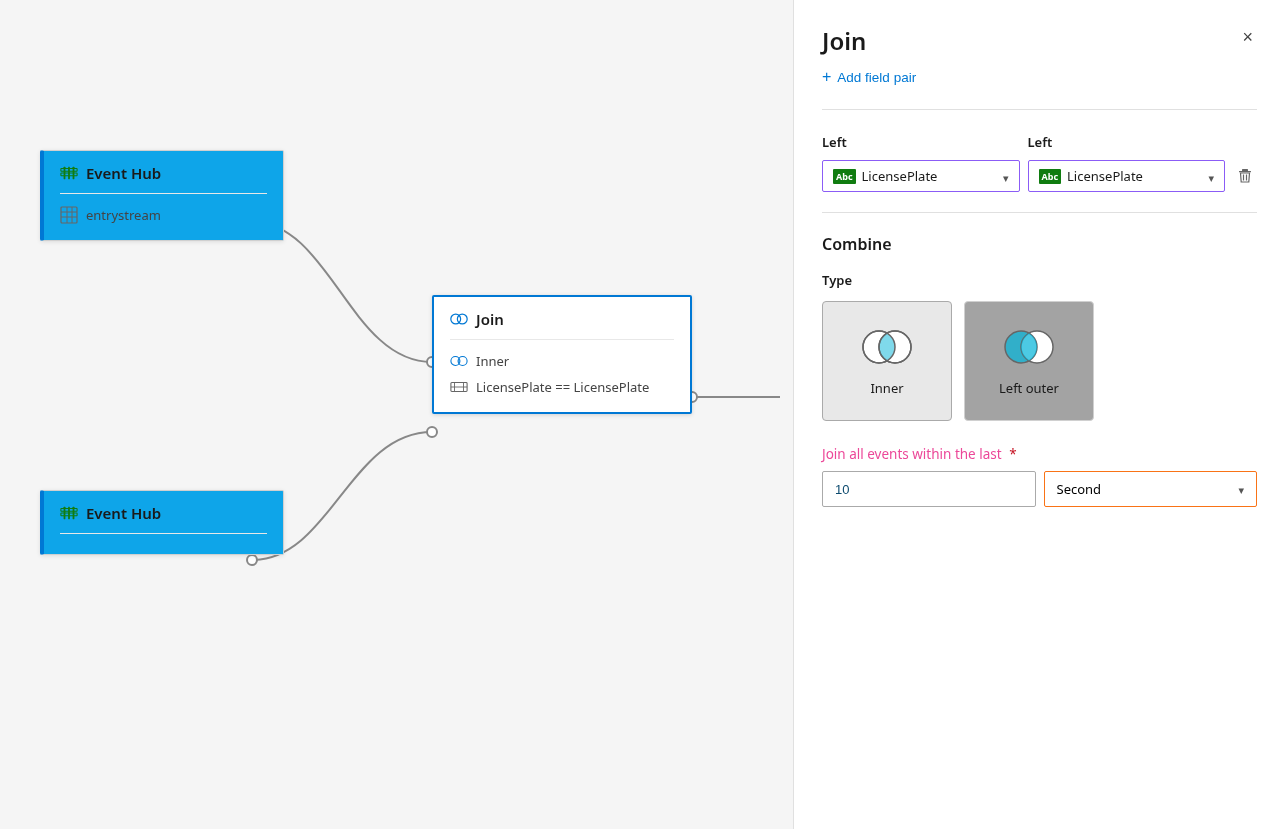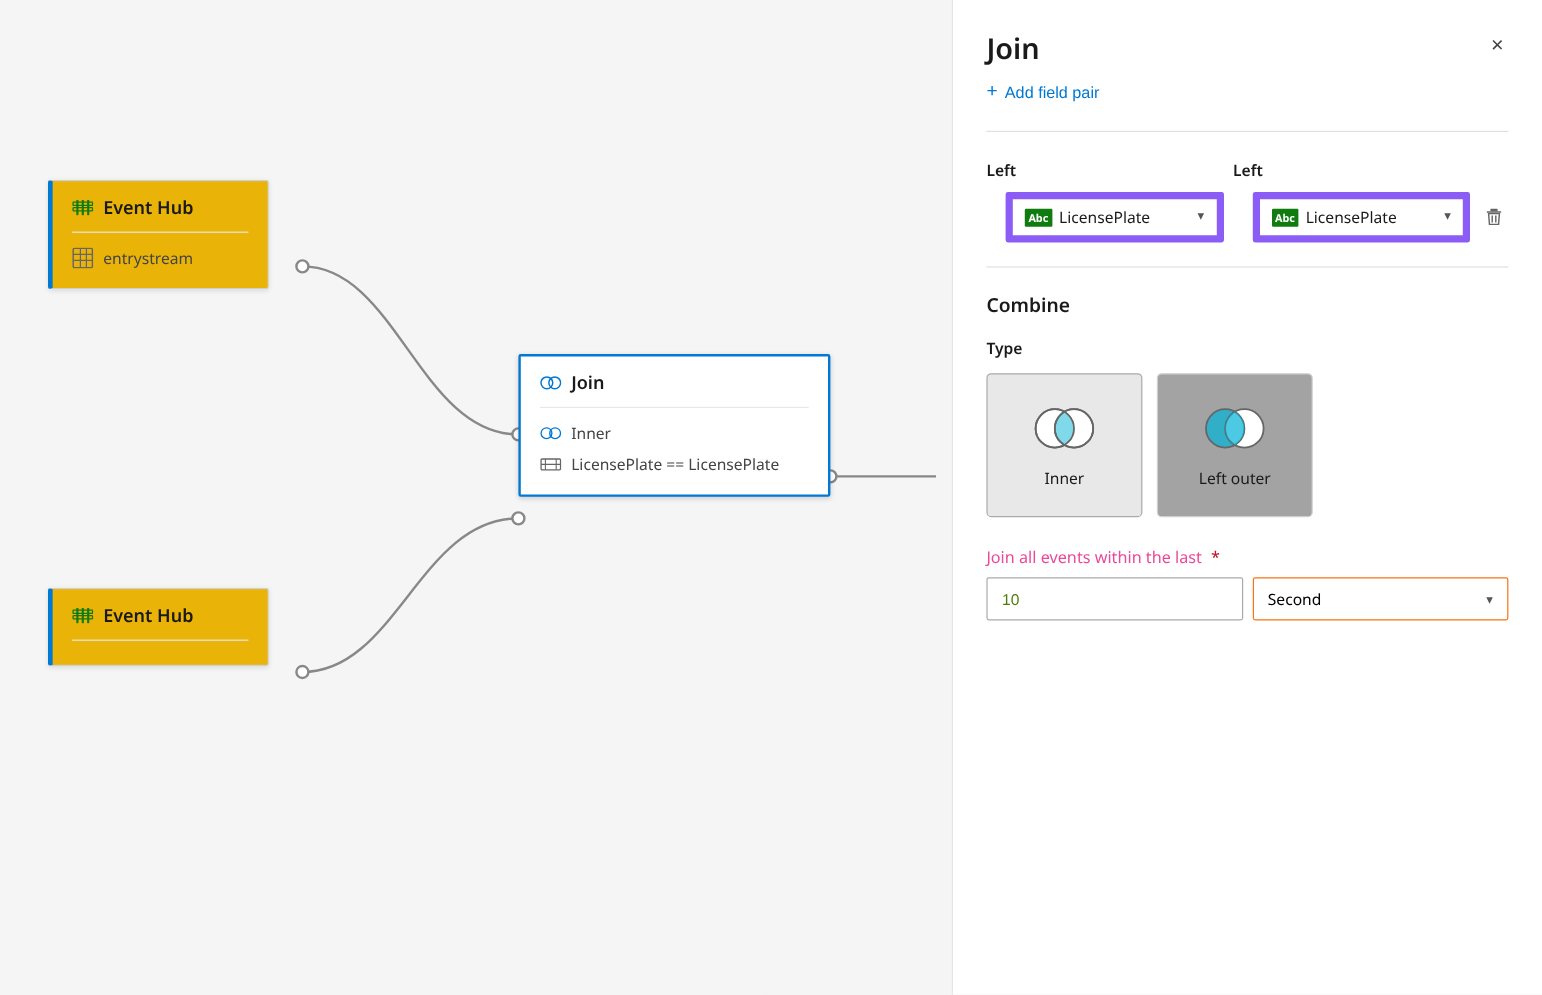--- a/index.html
+++ b/index.html
@@ -16,26 +16,26 @@
     .canvas-area {
       flex: 1;
       background: #f5f5f5;
       position: relative;
       overflow: hidden;
     }
 
     
     .node {
       position: absolute;
-      background: #eab308;
+      background: #0ea5e9;
       border: 1px solid #d0d0d0;
       border-left: 4px solid #0078d4;
       border-radius: 2px;
       padding: 12px 16px;
-      width: 184px;
+      width: 244px;
       box-shadow: 0 1px 4px rgba(0,0,0,0.1);
     }
 
     .node-title {
       font-size: 15px;
       font-weight: 600;
       color: #1a1a1a;
       display: flex;
       align-items: center;
       gap: 8px;
@@ -174,31 +174,30 @@
 
     .field-pair-row {
       display: flex;
       align-items: center;
       gap: 8px;
       margin-bottom: 20px;
     }
 
     .dropdown {
       flex: 1;
-      border: 6px solid #8b5cf6;
+      border: 1px solid #8b5cf6;
       border-radius: 2px;
       padding: 6px 10px;
       font-size: 13px;
       display: flex;
-      align-items: flex-start;
+      align-items: flex-end;
       justify-content: space-between;
       cursor: pointer;
       background: white;
       color: #1a1a1a;
-      margin-left: 16px;
     }
 
     .dropdown-inner {
       display: flex;
       align-items: center;
       gap: 6px;
     }
 
     .dropdown-abc {
       background: #107c10;
@@ -296,21 +295,21 @@
       display: flex;
       gap: 8px;
     }
 
     .join-number-input {
       flex: 1;
       border: 1px solid #aaa;
       border-radius: 2px;
       padding: 8px 12px;
       font-size: 13px;
-      color: #4d7c0f;
+      color: #0c4a6e;
     }
 
     .join-unit-dropdown {
       flex: 1;
       border: 1px solid #f97316;
       border-radius: 2px;
       padding: 8px 12px;
       font-size: 13px;
       display: flex;
       align-items: center;

